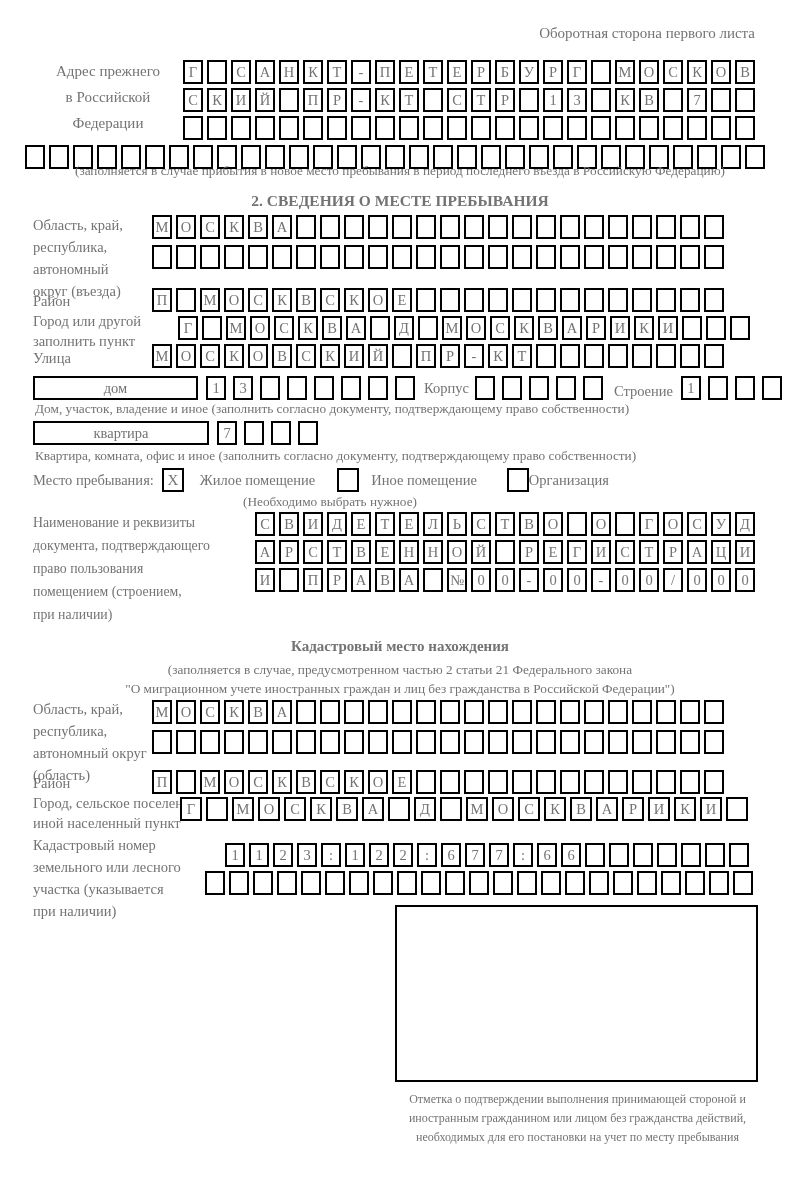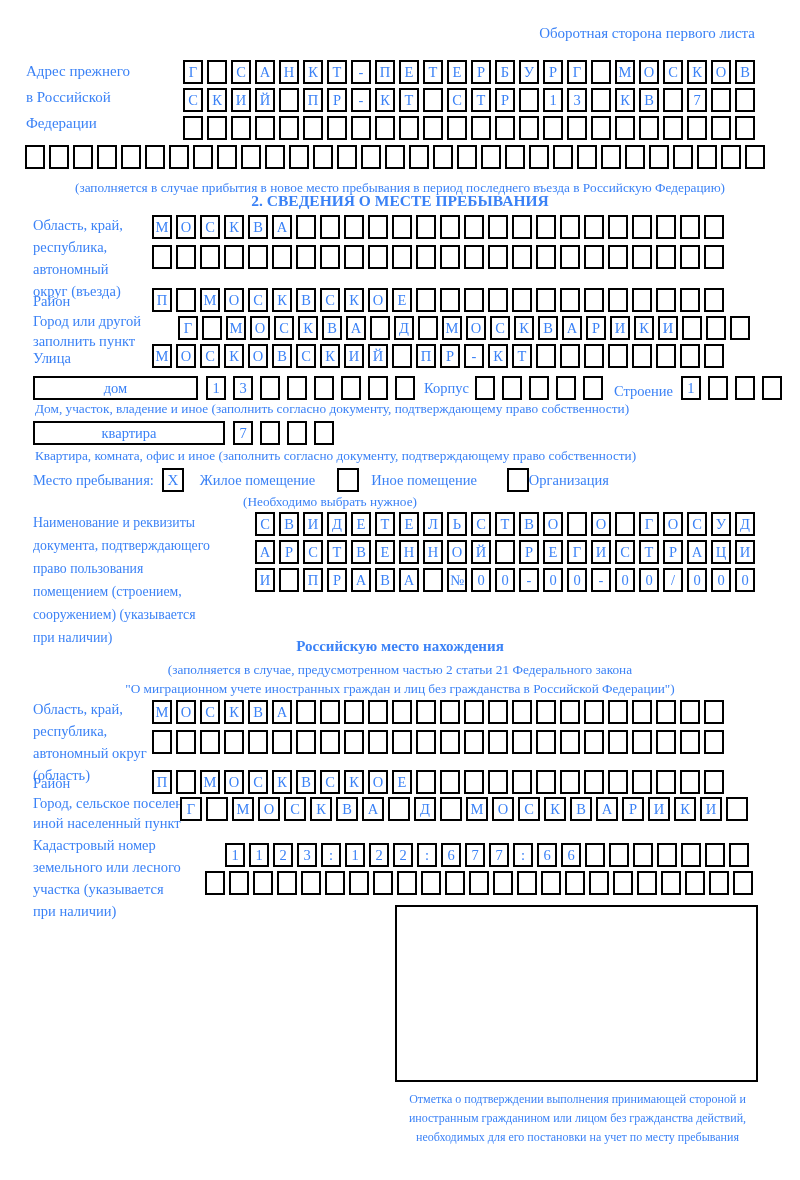--- a/index.html
+++ b/index.html
@@ -1,17 +1,17 @@
 <!DOCTYPE html>
 <html><head>
 <meta charset="utf-8">
 <style>
   html,body{margin:0;padding:0;background:#fff;}
   .page{
-    position:relative;width:800px;height:1180px;background:#ffffff;color:#3b82f6;
+    position:relative;width:800px;height:1180px;background:#ffffff;color:#737373;
     font-family:"Liberation Serif","DejaVu Serif",serif;overflow:hidden;
   }
   .abs{position:absolute;}
   
   .cellrow{display:flex;}
   .cell{
     box-sizing:border-box;flex:none;width:20px;height:24px;margin-right:4px;
     border:2px solid #000;display:flex;align-items:center;justify-content:center;
     font-size:14.5px;line-height:1;background:#fff;
   }
@@ -40,21 +40,21 @@
   
   .stamp{box-sizing:border-box;border:2px solid #000;background:#fff;}
 </style>
 </head>
 <body>
 
 <div class="page">
 
   <div class="abs lbl big" style="top:20px;right:45px;">Оборотная сторона первого листа</div>
 
-  <div class="abs lbl big" style="left:26px;top:58px;width:150px;">
+  <div class="abs lbl big" style="left:33px;top:58px;width:150px;text-align:center;">
       <div>Адрес прежнего</div>
       <div>в Российской</div>
       <div>Федерации</div>
     </div>
   <div class="abs rows" style="left:183px;top:60px;">
     <div class="cellrow">
         <span class="cell">Г</span>
         <span class="cell"></span>
         <span class="cell">С</span>
         <span class="cell">А</span>
@@ -158,21 +158,21 @@
       <span class="cell"></span>
       <span class="cell"></span>
       <span class="cell"></span>
       <span class="cell"></span>
       <span class="cell"></span>
       <span class="cell"></span>
       <span class="cell"></span>
       <span class="cell"></span>
       <span class="cell"></span>
     </div>
-  <div class="abs note center" style="top:180px;">(заполняется в случае прибытия в новое место пребывания в период последнего въезда в Российскую Федерацию)</div>
+  <div class="abs note center" style="top:163px;">(заполняется в случае прибытия в новое место пребывания в период последнего въезда в Российскую Федерацию)</div>
 
   <div class="abs center bold" style="top:192px;font-size:15.5px;">2. СВЕДЕНИЯ О МЕСТЕ ПРЕБЫВАНИЯ</div>
 
   <div class="abs lbl" style="left:33px;top:214px;width:120px;">
       <div>Область, край,</div>
       <div>республика,</div>
       <div>автономный</div>
       <div>округ (въезда)</div>
     </div>
   <div class="abs rows loose" style="left:152px;top:215px;">
@@ -341,21 +341,21 @@
     <div class="cellrow gapped">
         <span class="cell">1</span>
         <span class="cell"></span>
         <span class="cell"></span>
         <span class="cell"></span>
       </div>
   </div>
   <div class="abs note" style="left:35px;top:401px;">Дом, участок, владение и иное (заполнить согласно документу, подтверждающему право собственности)</div>
 
   <div class="abs hflex" style="left:33px;top:421px;">
-    <div class="bigbox" style="width:192px;">квартира</div>
+    <div class="bigbox" style="width:176px;">квартира</div>
     <div class="cellrow gapped" style="margin-left:8px;">
         <span class="cell">7</span>
         <span class="cell"></span>
         <span class="cell"></span>
         <span class="cell"></span>
       </div>
   </div>
   <div class="abs note" style="left:35px;top:448px;">Квартира, комната, офис и иное (заполнить согласно документу, подтверждающему право собственности)</div>
 
   <div class="abs hflex" style="left:33px;top:468px;">
@@ -373,21 +373,20 @@
     </div>
     <div class="lbl" style="">Организация</div>
   </div>
   <div class="abs note" style="left:150px;top:494px;width:360px;text-align:center;">(Необходимо выбрать нужное)</div>
 
   <div class="abs" style="left:33px;top:511px;width:222px;font-size:13.8px;line-height:23px;">
       <div>Наименование и реквизиты</div>
       <div>документа, подтверждающего</div>
       <div>право пользования</div>
       <div>помещением (строением,</div>
-      <div>сооружением) (указывается</div>
       <div>при наличии)</div>
     </div>
   <div class="abs rows" style="left:255px;top:512px;">
     <div class="cellrow">
         <span class="cell">С</span>
         <span class="cell">В</span>
         <span class="cell">И</span>
         <span class="cell">Д</span>
         <span class="cell">Е</span>
         <span class="cell">Т</span>
@@ -448,21 +447,21 @@
         <span class="cell">-</span>
         <span class="cell">0</span>
         <span class="cell">0</span>
         <span class="cell">/</span>
         <span class="cell">0</span>
         <span class="cell">0</span>
         <span class="cell">0</span>
       </div>
   </div>
 
-  <div class="abs center bold" style="top:638px;font-size:15px;">Российскую место нахождения</div>
+  <div class="abs center bold" style="top:638px;font-size:15px;">Кадастровый место нахождения</div>
   <div class="abs note center" style="top:660px;line-height:19px;">
       <div>(заполняется в случае, предусмотренном частью 2 статьи 21 Федерального закона</div>
       <div>"О миграционном учете иностранных граждан и лиц без гражданства в Российской Федерации")</div>
     </div>
 
   <div class="abs lbl" style="left:33px;top:698px;width:130px;">
       <div>Область, край,</div>
       <div>республика,</div>
       <div>автономный округ</div>
       <div>(область)</div>

